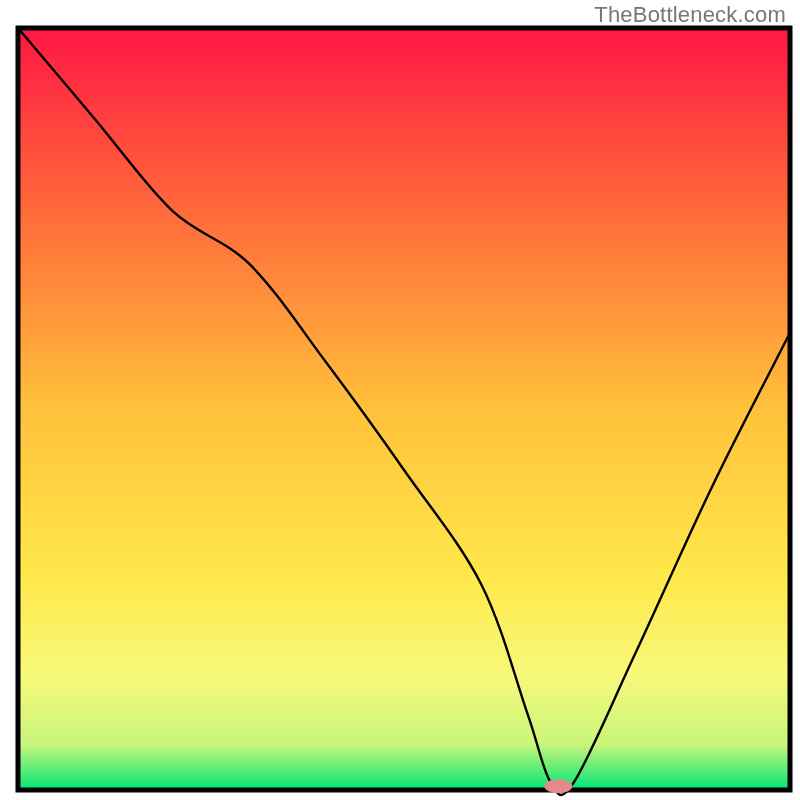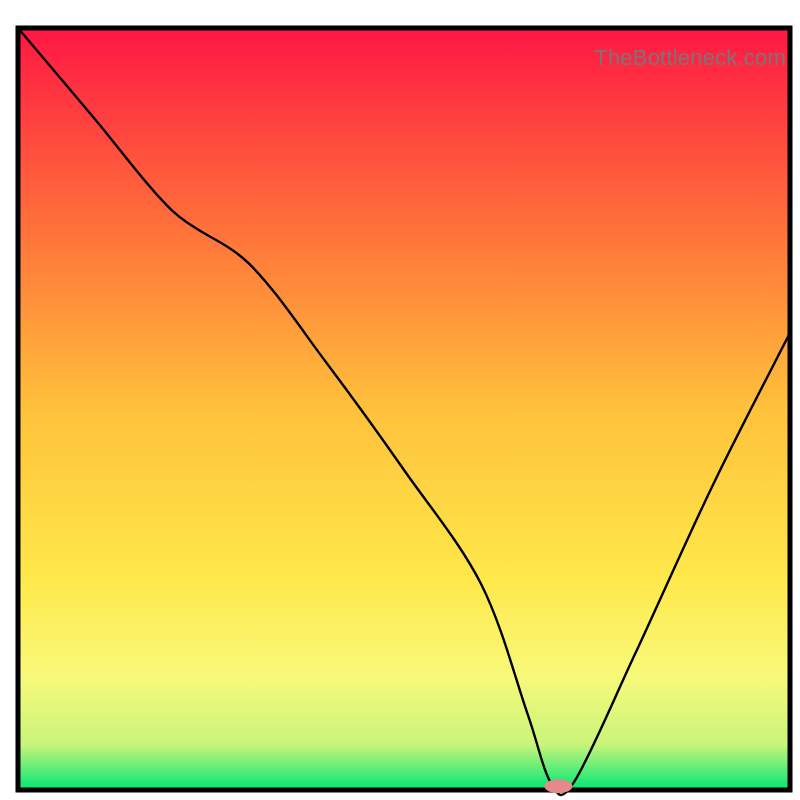--- a/index.html
+++ b/index.html
@@ -17,21 +17,20 @@
   }
   .watermark {
     position: absolute;
     top: 2px;
     right: 14px;
     font-size: 22px;
     color: #777;
     font-weight: 400;
     letter-spacing: 0.2px;
     z-index: 10;
-    margin-top: 43px;
   }
   svg.plot {
     position: absolute;
     left: 0;
     top: 0;
   }
 </style>
 </head>
 <body>
 

